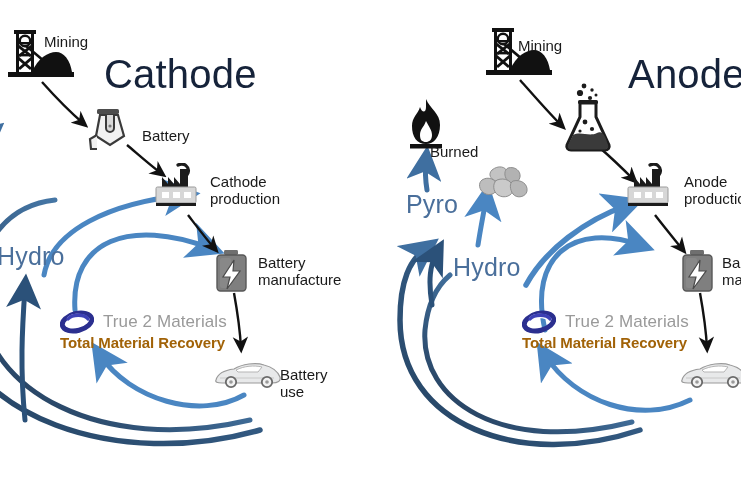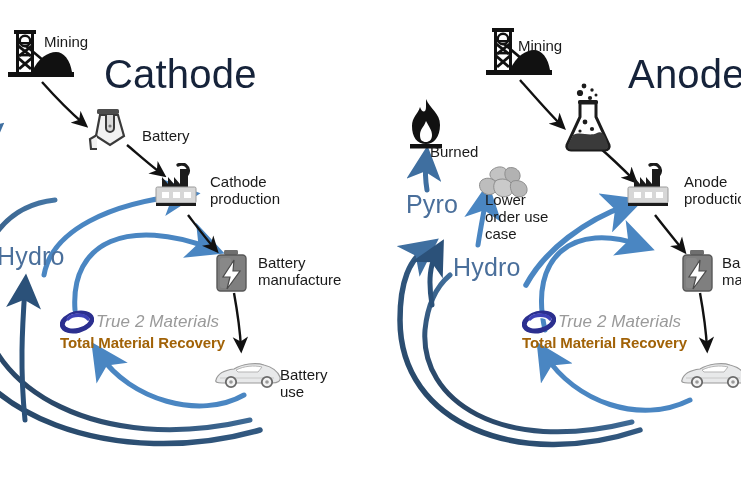--- a/index.html
+++ b/index.html
@@ -6,21 +6,21 @@
   html,body{margin:0;padding:0;background:#ffffff;}
   body{width:741px;height:486px;overflow:hidden;
        font-family:"Liberation Sans","DejaVu Sans",sans-serif;}
   #canvas{position:relative;width:741px;height:486px;background:#fff;overflow:hidden;}
   .lbl{position:absolute;color:#1a1a1a;font-size:15px;line-height:1.12;white-space:pre-line;}
   .title{position:absolute;color:#16233a;font-weight:400;letter-spacing:.2px;}
   .blue-lbl{position:absolute;color:#4a6f9b;font-size:25px;letter-spacing:.2px;}
   svg.layer{position:absolute;left:0;top:0;width:741px;height:486px;overflow:visible;}
   .icon{position:absolute;}
   .logo-wrap{position:absolute;}
-  .logo-top{display:flex;align-items:center;gap:2px;font-style:italic;}
+  .logo-top{display:flex;align-items:center;gap:9px;}
   .logo-word{color:#9a9a9a;font-size:17px;letter-spacing:.1px;font-family:"Liberation Sans",sans-serif;}
   .logo-sub{color:#a16207;font-size:15px;font-weight:bold;margin-top:-1px;letter-spacing:-.1px;}
 </style>
 </head>
 <body>
 
 <div id="canvas">
 
   <svg class="layer" viewBox="0 0 741 486">
     <defs>
@@ -228,23 +228,20 @@
     <svg width="58" height="42" viewBox="0 0 58 42">
       <g stroke="#8e8e8e" stroke-width="1">
         <path d="M16,6 C22,1 30,2 32,9 C34,15 27,19 20,17 C14,15 12,10 16,6 Z" fill="#c3c3c3"></path>
         <path d="M32,4 C39,2 45,7 44,13 C43,19 35,21 31,16 C28,12 28,6 32,4 Z" fill="#b2b2b2"></path>
         <path d="M6,16 C12,12 20,15 21,22 C22,29 14,33 8,29 C3,26 2,19 6,16 Z" fill="#bdbdbd"></path>
         <path d="M21,16 C29,13 37,17 37,25 C37,32 28,35 22,31 C17,28 16,19 21,16 Z" fill="#cacaca"></path>
         <path d="M37,17 C45,15 52,20 51,27 C50,33 41,35 37,30 C34,26 33,19 37,17 Z" fill="#b7b7b7"></path>
       </g>
     </svg>
   </div>
-  <div class="lbl" style="left:485px;top:192px;">Lower
-order use
-case</div>
 
   <div class="icon" style="left:620px;top:163px;">
     <svg width="58" height="48" viewBox="0 0 58 48">
       <path d="M30,2 C36,-1 42,4 40,10 C39,13 36,12 37,9" fill="none" stroke="#1c1c1c" stroke-width="3.2" stroke-linecap="round"></path>
       <path d="M14,24 L14,14 L20,21 L20,14 L26,21 L26,14 L32,21 L32,6 L40,6 L40,24 Z" fill="#1c1c1c"></path>
       <rect x="8" y="24" width="40" height="16" rx="1.5" fill="#d7d7d7" stroke="#9b9b9b" stroke-width="1"></rect>
       <rect x="14" y="29" width="7" height="6" fill="#fff"></rect>
       <rect x="25" y="29" width="7" height="6" fill="#fff"></rect>
       <rect x="36" y="29" width="7" height="6" fill="#fff"></rect>
       <rect x="8" y="40" width="40" height="3" fill="#1c1c1c"></rect>

